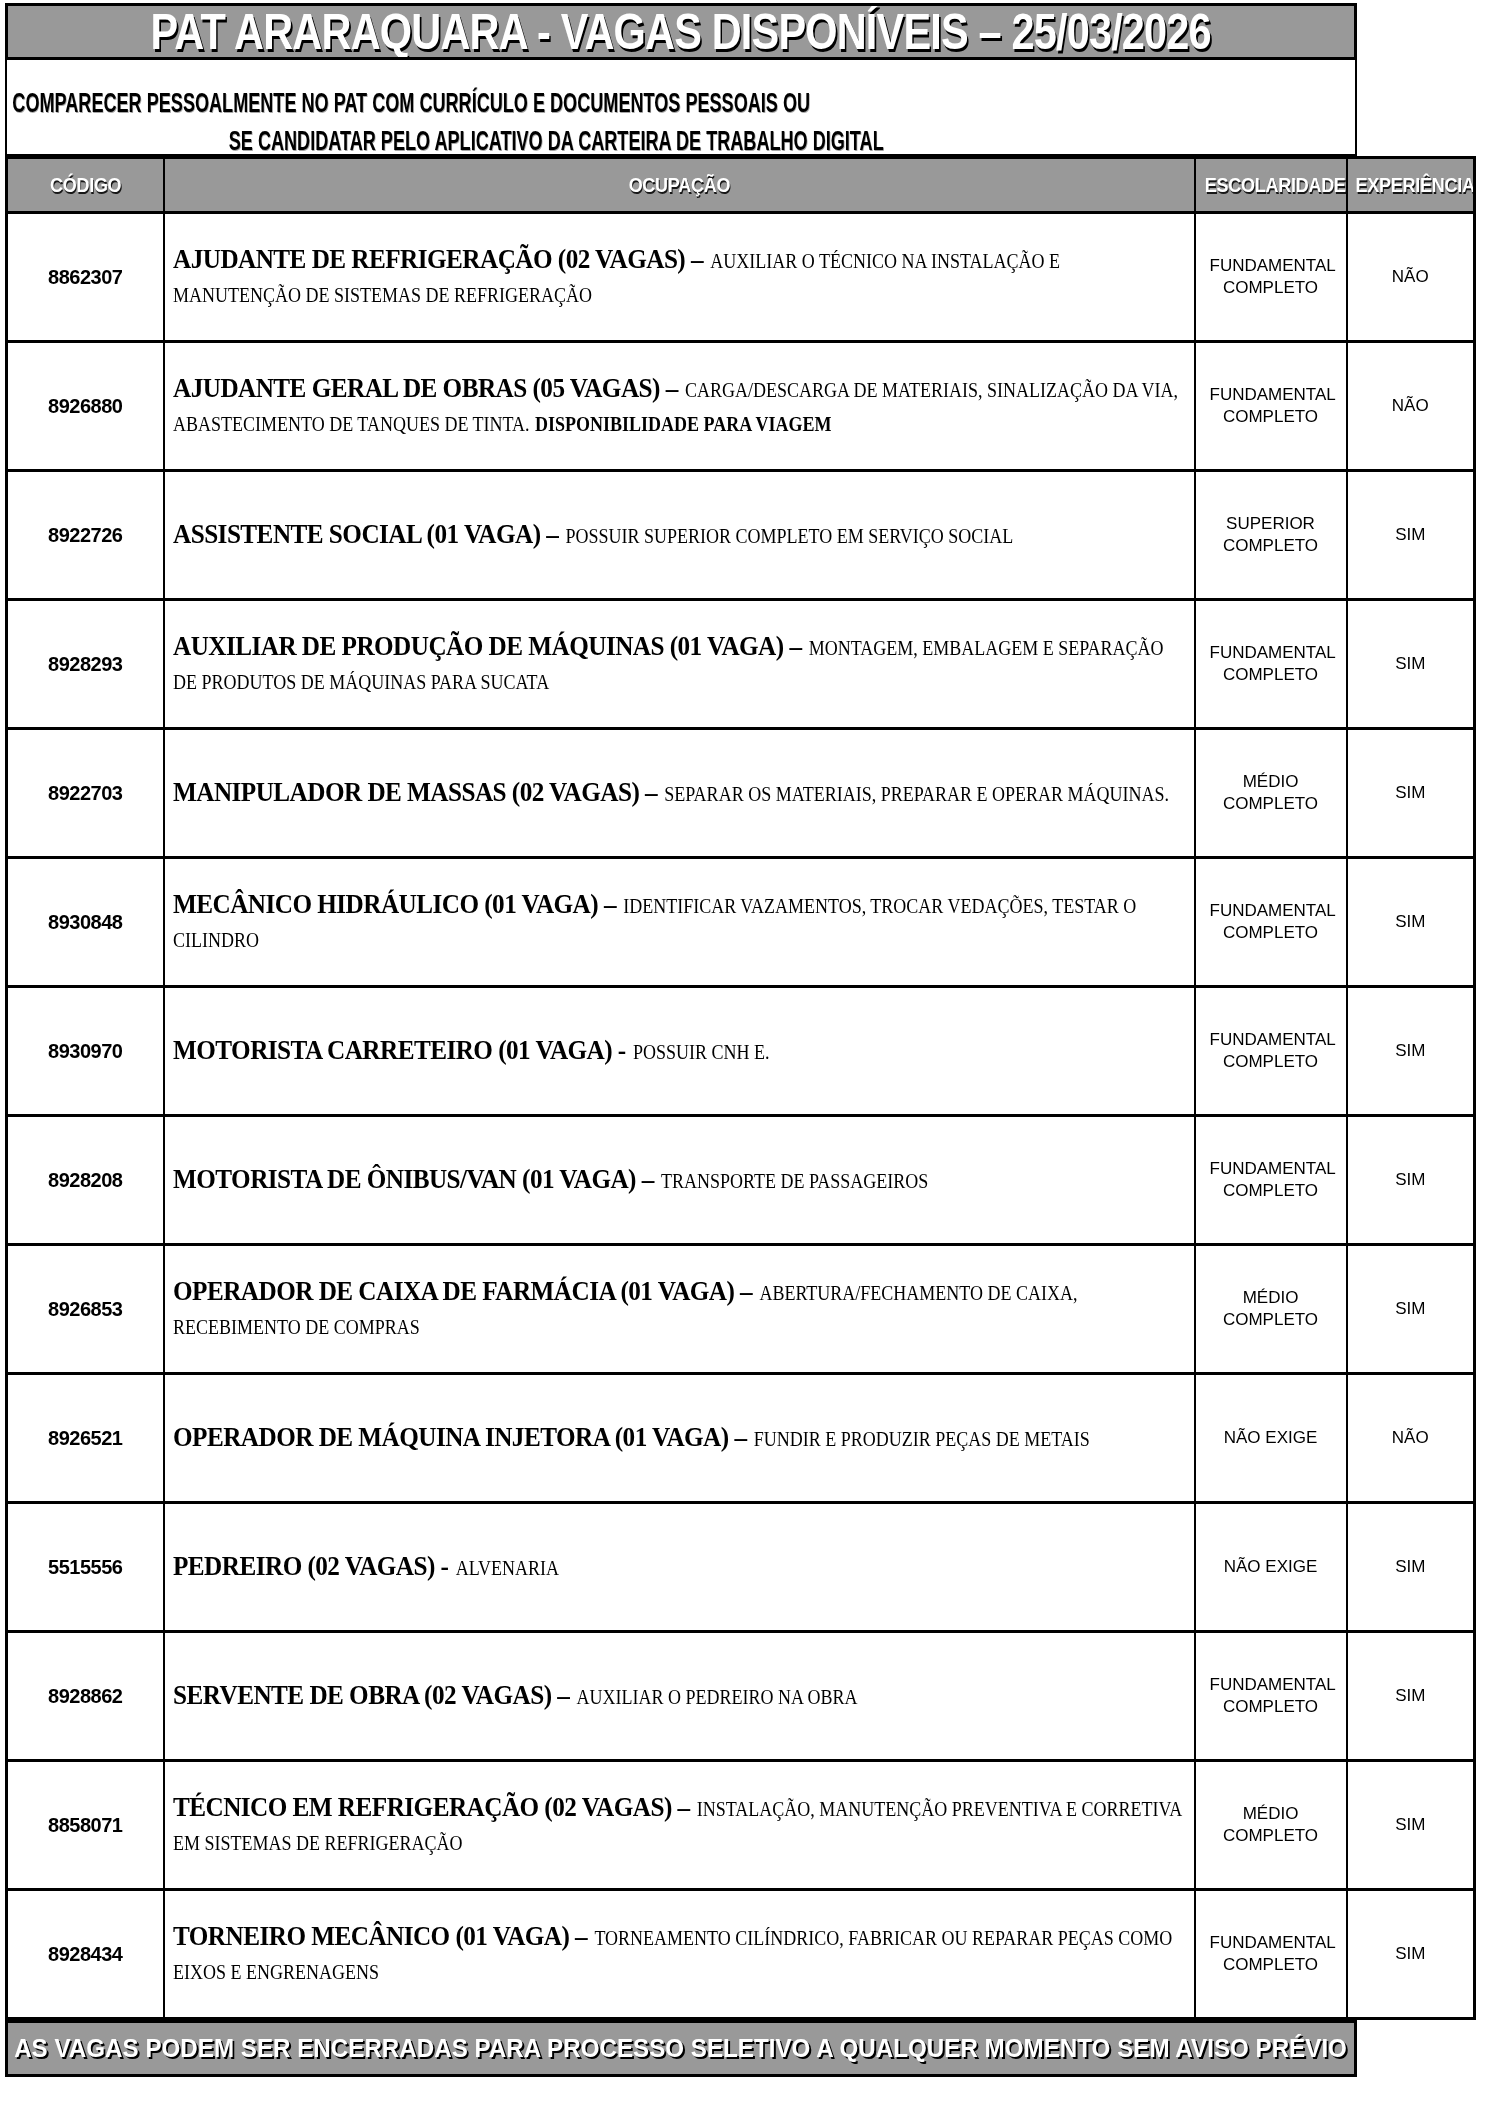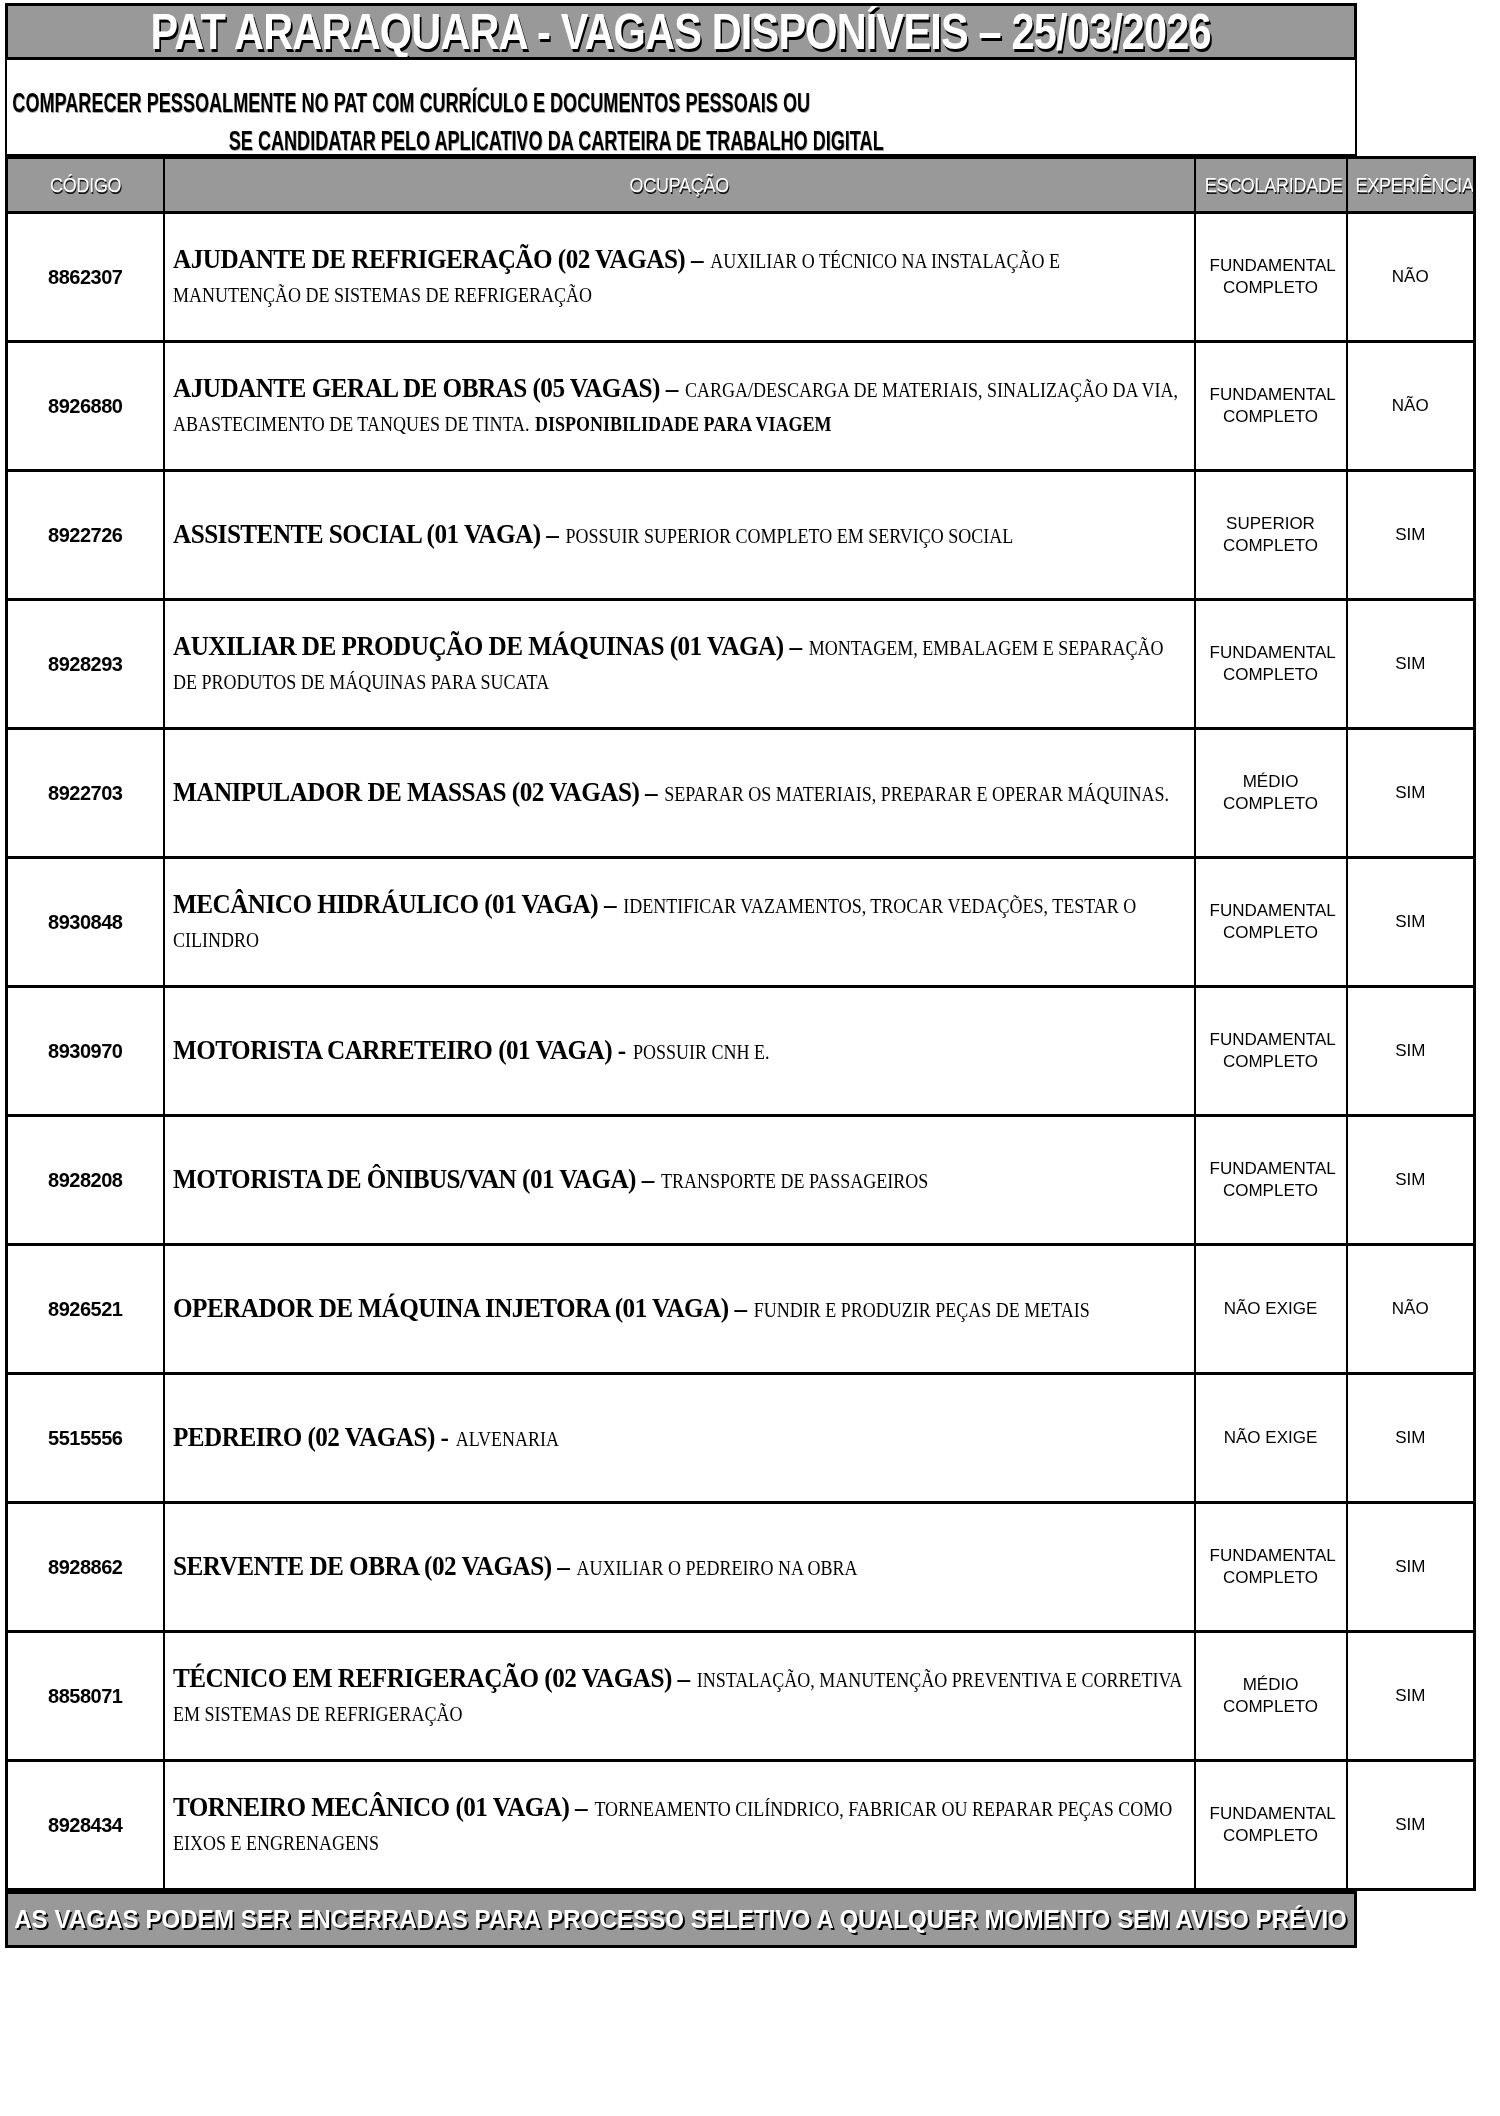--- a/index.html
+++ b/index.html
@@ -51,21 +51,21 @@
     border-collapse:collapse;
     table-layout:fixed;
     width:1468px;
     border:3px solid #000;
   }
   table.vagas th{
     box-sizing:border-box;
     background:#999999;
     border:2px solid #000;
     height:55px;
-    color:#fff; font-weight:normal; font-size:20px;
+    color:#fff; font-weight:bold; font-size:20px;
     text-align:center; vertical-align:middle;
     overflow:hidden;
   }
   table.vagas th .hfit{
     display:inline-block; white-space:nowrap;
     transform:scaleX(0.9);
     text-shadow:1px 2px 0 rgba(0,0,0,0.85);
     letter-spacing:-0.3px;
   }
   table.vagas td{
@@ -226,20 +226,30 @@
     <td class="code">8928208</td>
     <td class="occ">
       <div class="fit">
         <span class="title">MOTORISTA DE ÔNIBUS/VAN (01 VAGA) –</span><span class="desc">TRANSPORTE DE PASSAGEIROS</span>
       </div>
     </td>
     <td class="esc">FUNDAMENTAL COMPLETO</td>
     <td class="exp">SIM</td>
   </tr>
 
+  <tr>
+    <td class="code">8926853</td>
+    <td class="occ">
+      <div class="fit">
+        <span class="title">OPERADOR DE CAIXA DE FARMÁCIA (01 VAGA) –</span><span class="desc">ABERTURA/FECHAMENTO DE CAIXA, RECEBIMENTO DE COMPRAS</span>
+      </div>
+    </td>
+    <td class="esc">MÉDIO COMPLETO</td>
+    <td class="exp">SIM</td>
+  </tr>
 
   <tr>
     <td class="code">8926521</td>
     <td class="occ">
       <div class="fit">
         <span class="title">OPERADOR DE MÁQUINA INJETORA (01 VAGA) –</span><span class="desc">FUNDIR E PRODUZIR PEÇAS DE METAIS</span>
       </div>
     </td>
     <td class="esc">NÃO EXIGE</td>
     <td class="exp">NÃO</td>

